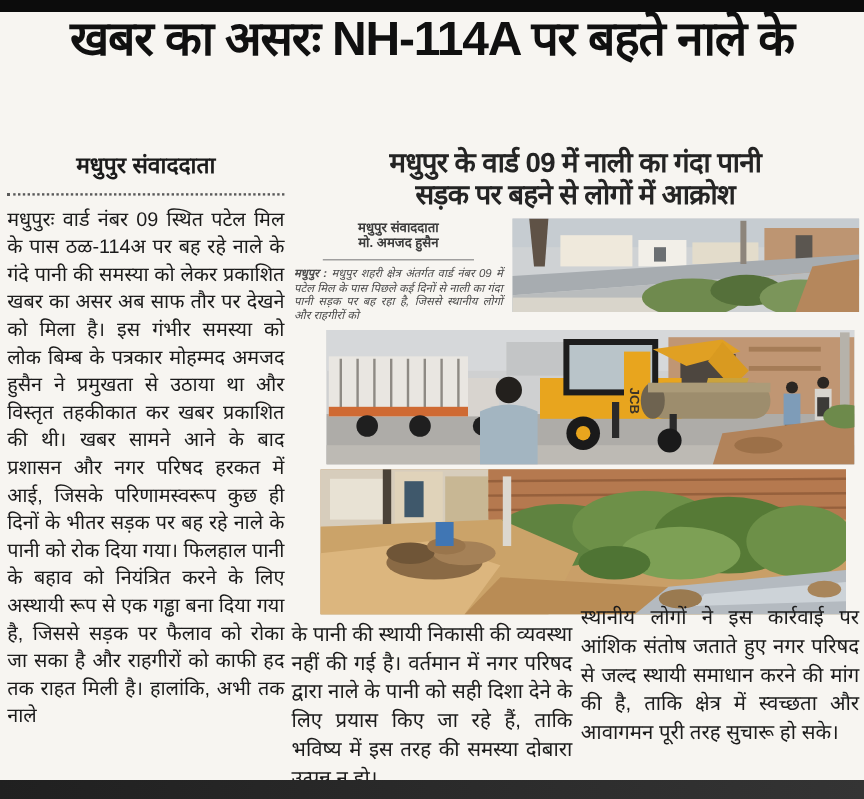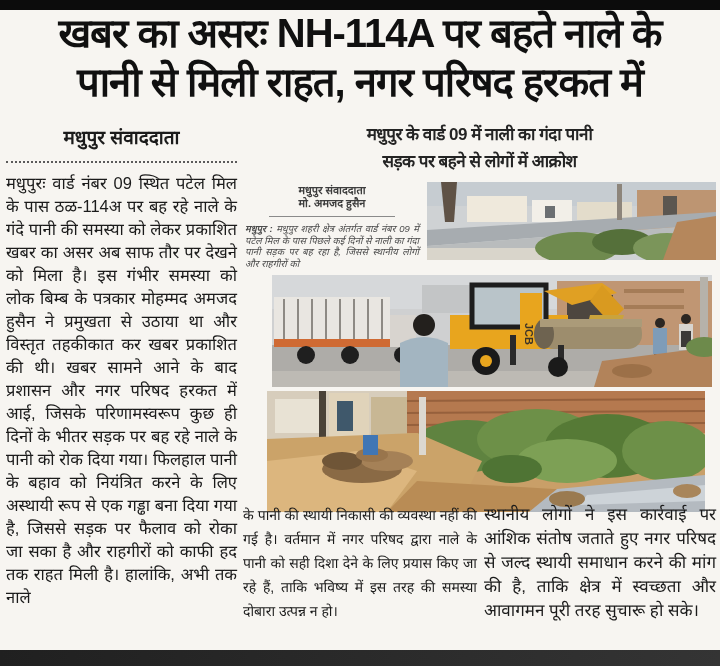--- a/index.html
+++ b/index.html
@@ -20,50 +20,49 @@
   }
   .headline span { display:block; }
 
   .left-col { position:absolute; left:6px; top:120px; width:231px; }
   .byline { text-align:center; font-weight:bold; font-size:19px; padding-top:4px; }
   .dotted-rule { border-top:2px dotted #5a5a5a; margin:11px 0 9px 0; height:0; }
   .body-text { margin:0; font-size:16.5px; line-height:23px; text-align:justify; }
   .body-text b { font-weight:normal; }
 
   .clip { position:absolute; left:243px; top:122px; width:473px; }
-  .clip-headline { margin:0; text-align:center; font-weight:800; font-size:17px;
+  .clip-headline { margin:0; text-align:center; font-weight:800; font-size:23px;
     line-height:26.5px; color:#242424; letter-spacing:-0.5px; }
   .clip-headline span { display:block; }
   .clip-row { display:flex; margin-top:7px; }
   .clip-left { width:178px; flex:none; }
   .clip-byline { text-align:center; font-weight:bold; font-size:11px; line-height:13px;
     color:#3d3d3d; margin:2px 26px 0 26px; padding-bottom:6px; border-bottom:1px solid #8a8a8a; }
   .clip-byline span { display:block; }
   .clip-body { margin:6px 2px 0 2px; font-size:9.5px; line-height:11.5px;
     color:#4c4c4c; text-align:justify;font-style:italic; }
   .photo { display:block; background:#ddd; }
   .photo-street { margin-left:6px; }
   .photo-jcb { margin:6px 0 0 29px; }
   .photo-drain { margin:4px 0 0 24px; }
 
-  .mid-col { position:absolute; left:243px; top:503px; width:234px; margin:0;
-    font-size:14px; line-height:24px; text-align:justify; }
+  .mid-col { position:absolute; left:243px; top:517px; width:234px; margin:0;
+    font-size:17px; line-height:24px; text-align:justify; }
   .right-col { position:absolute; left:484px; top:503px; width:232px; margin:0;
     font-size:17px; line-height:24px; text-align:justify; }
 </style>
 </head>
 <body>
 
 <div class="page">
 
   <div class="top-bar"></div>
 
   <h1 class="headline">
     <span>खबर का असरः NH-114A पर बहते नाले के</span>
-    <span>पानी से मिली राहत, नगर परिषद हरकत में</span>
   </h1>
 
   <div class="left-col">
     <div class="byline">मधुपुर संवाददाता</div>
     <div class="dotted-rule"></div>
     <p class="body-text"><b>मधुपुरः</b> <span>वार्ड नंबर 09 स्थित पटेल मिल के पास ठळ-114अ पर बह रहे नाले के गंदे पानी की समस्या को लेकर प्रकाशित खबर का असर अब साफ तौर पर देखने को मिला है। इस गंभीर समस्या को लोक बिम्ब के पत्रकार मोहम्मद अमजद हुसैन ने प्रमुखता से उठाया था और विस्तृत तहकीकात कर खबर प्रकाशित की थी। खबर सामने आने के बाद प्रशासन और नगर परिषद हरकत में आई, जिसके परिणामस्वरूप कुछ ही दिनों के भीतर सड़क पर बह रहे नाले के पानी को रोक दिया गया। फिलहाल पानी के बहाव को नियंत्रित करने के लिए अस्थायी रूप से एक गड्ढा बना दिया गया है, जिससे सड़क पर फैलाव को रोका जा सका है और राहगीरों को काफी हद तक राहत मिली है। हालांकि, अभी तक नाले</span></p>
   </div>
 
   <div class="clip">
     <h2 class="clip-headline">

